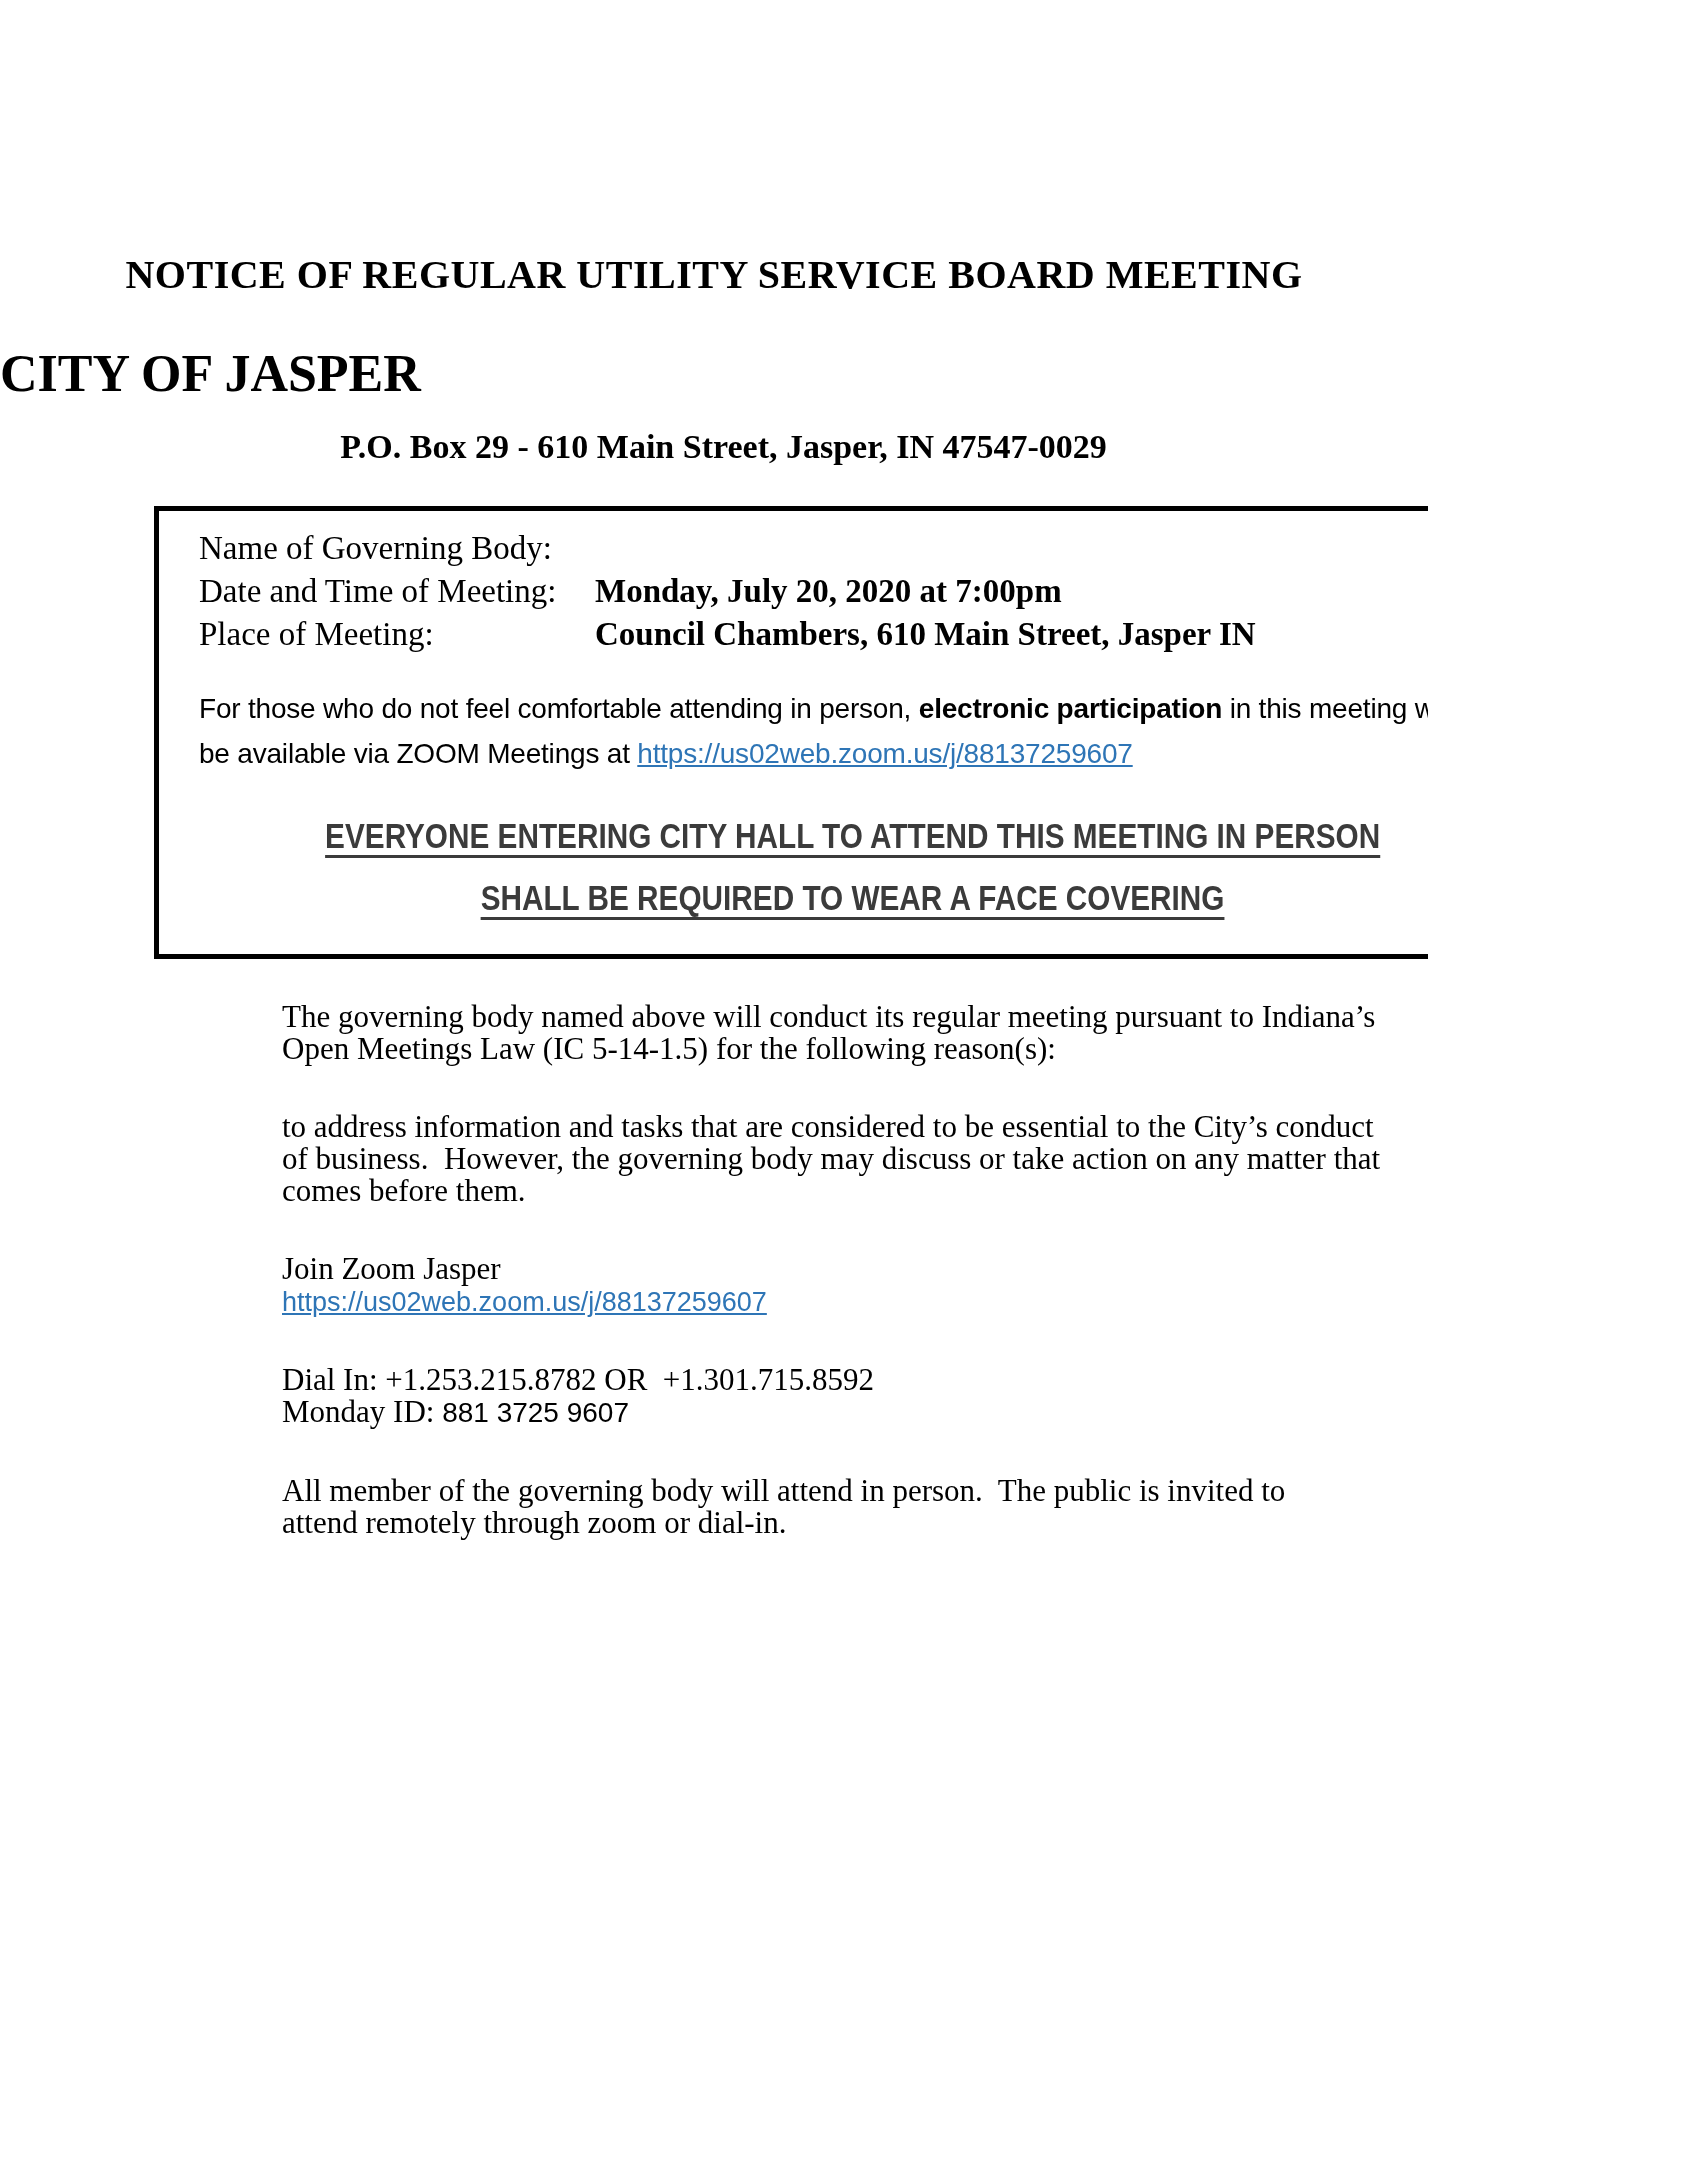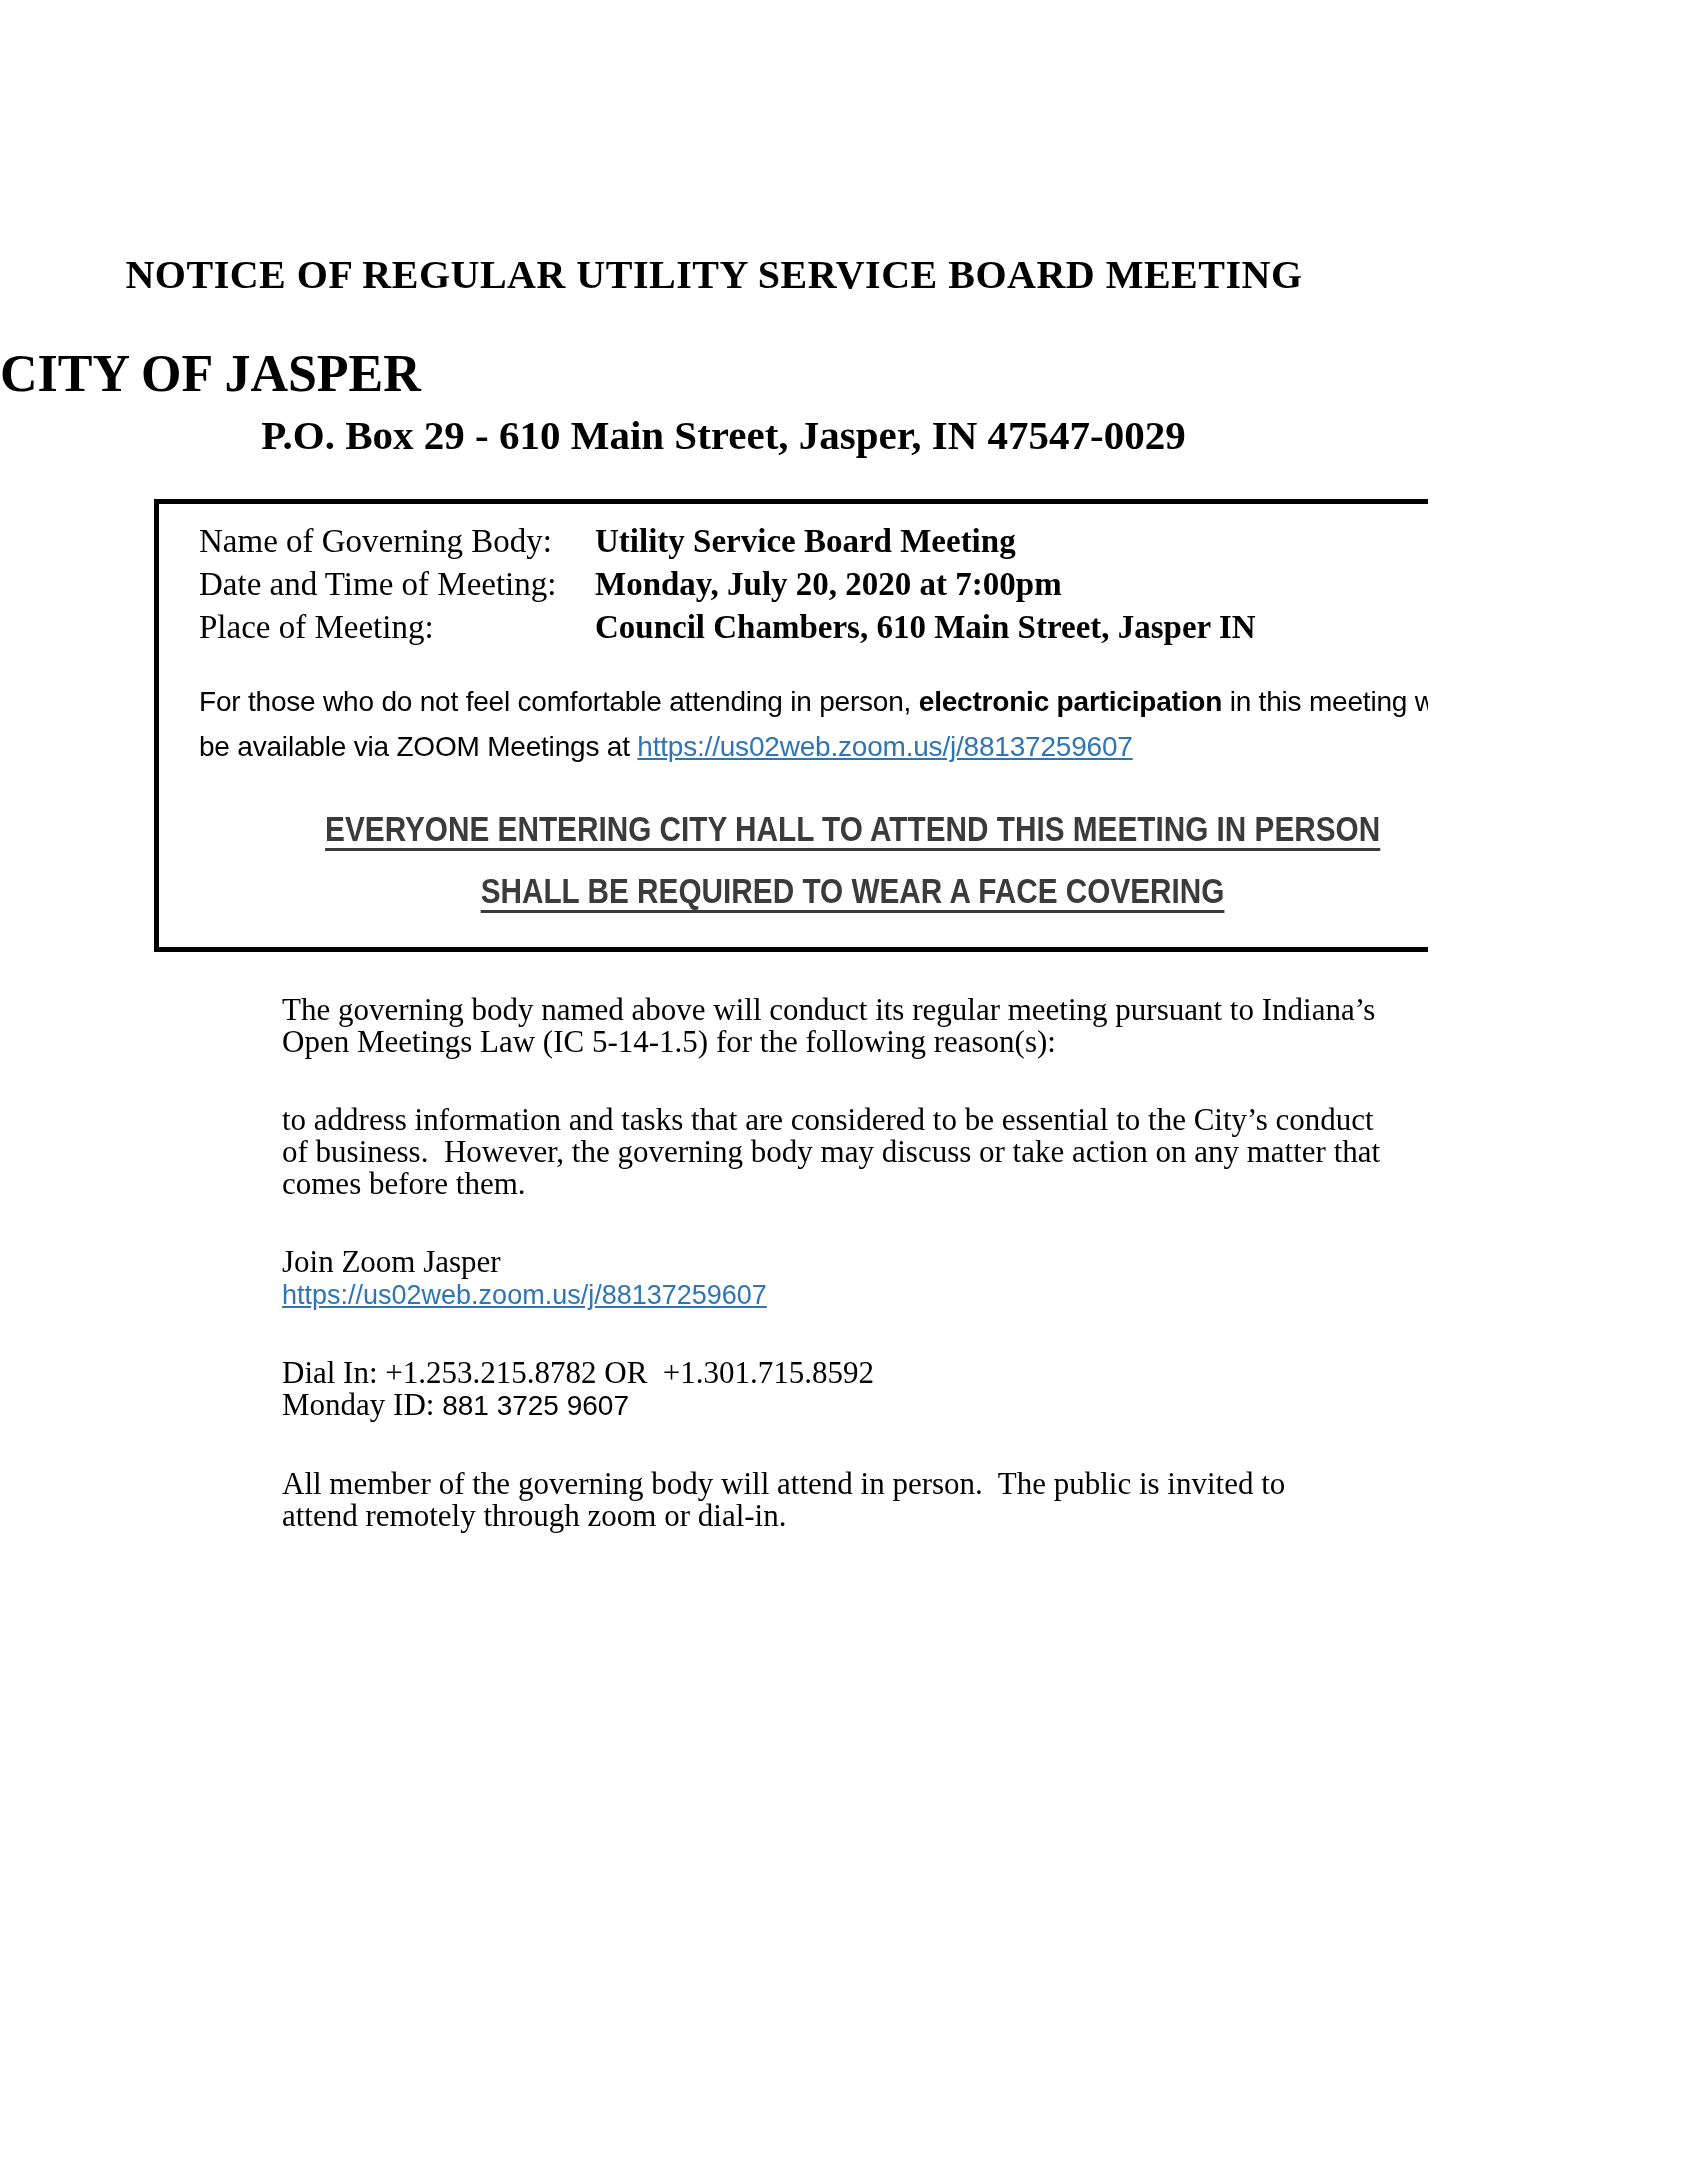--- a/index.html
+++ b/index.html
@@ -11,22 +11,22 @@
   }
   .title {
     margin:0; padding-top:251px;
     text-align:center; font-size:40px; font-weight:bold; letter-spacing:0.5px;
   }
   .org {
     margin:0; padding-top:46px;
     text-align:left; font-size:52px; font-weight:bold;
   }
   .addr {
-    margin:0; padding-top:8px;
-    text-align:center; font-size:41px; font-weight:bold;padding-left:19px;
+    margin:17px; padding-top:8px;
+    text-align:center; font-size:34px; font-weight:bold;padding-left:19px;
   }
   .notice-box {
     box-sizing:border-box;
     width:1398px; margin:40px 0 0 154px;
     border:5px solid #000;
     padding:16px 40px 22px 40px;
   }
   .info-row { display:flex; font-size:33px; line-height:43px; }
   .info-label { width:396px; flex:none; }
   .info-value { font-weight:bold; }
@@ -61,21 +61,20 @@
 <div class="page">
 
   <h1 class="title">NOTICE OF REGULAR UTILITY SERVICE BOARD MEETING</h1>
   <h2 class="org">CITY OF JASPER</h2>
   <div class="addr">P.O. Box 29 - 610 Main Street, Jasper, IN 47547-0029</div>
 
   <div class="notice-box">
 
     <div class="info-row">
       <span class="info-label">Name of Governing Body:</span>
-      <span class="info-value">Utility Service Board Meeting</span>
     </div>
     <div class="info-row">
       <span class="info-label">Date and Time of Meeting:</span>
       <span class="info-value">Monday, July 20, 2020 at 7:00pm</span>
     </div>
     <div class="info-row">
       <span class="info-label">Place of Meeting:</span>
       <span class="info-value">Council Chambers, 610 Main Street, Jasper IN</span>
     </div>
 

